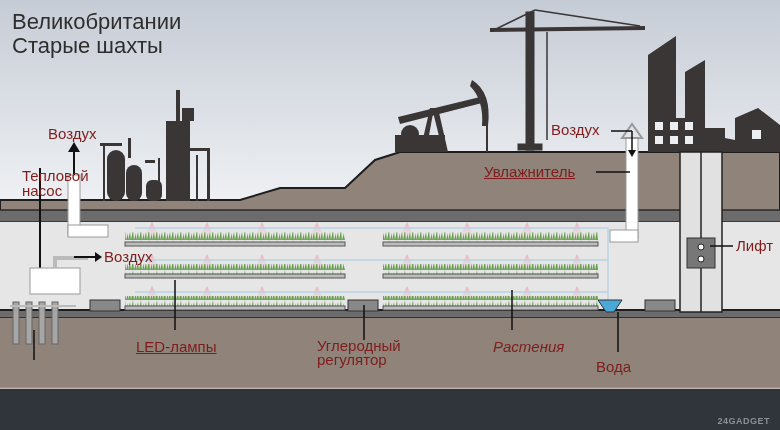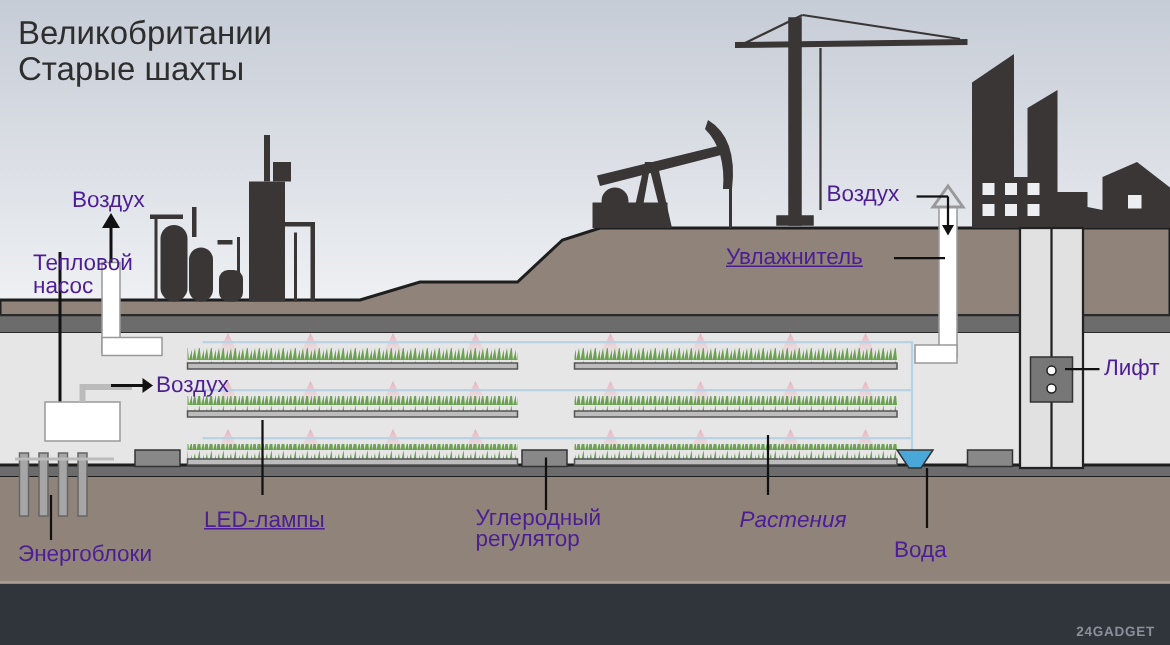--- a/index.html
+++ b/index.html
@@ -1,19 +1,19 @@
 <!DOCTYPE html>
 <html><head>
   <meta charset="utf-8">
   <style>
     html, body { margin: 0; padding: 0; }
     body { width: 780px; height: 430px; overflow: hidden; font-family: "Liberation Sans", sans-serif; }
     #stage { position: relative; width: 780px; height: 430px; }
     svg { position: absolute; left: 0; top: 0; }
-    .lbl { position: absolute; color: #4c1d95; font-size: 15px; line-height: 16px; white-space: nowrap; font-family: "Liberation Sans", sans-serif; }
+    .lbl { position: absolute; color: #7f1d1d; font-size: 15px; line-height: 16px; white-space: nowrap; font-family: "Liberation Sans", sans-serif; }
     .title { position: absolute; left: 12px; top: 10px; font-size: 22px; line-height: 24px; color: #2e2e2e; font-family: "Liberation Sans", sans-serif; }
     .wm { position: absolute; right: 10px; bottom: 4px; font-size: 9px; color: #8a8f98; letter-spacing: 0.5px; font-weight: bold; }
   </style>
 </head>
 <body>
 
 <div id="stage">
   <svg width="780" height="430" viewBox="0 0 780 430">
     <defs>
       <linearGradient id="sky" x1="0" y1="0" x2="0" y2="1">
@@ -204,21 +204,20 @@
 
   <div class="lbl" style="left:48px;top:126px;">Воздух</div>
   <div class="lbl" style="left:22px;top:168px;line-height:15px;">
     <div>Тепловой</div>
     <div>насос</div>
   </div>
   <div class="lbl" style="left:104px;top:249px;">Воздух</div>
   <div class="lbl" style="left:551px;top:122px;">Воздух</div>
   <div class="lbl" style="left:484px;top:164px;text-decoration:underline;">Увлажнитель</div>
   <div class="lbl" style="left:736px;top:238px;">Лифт</div>
-  <div class="lbl" style="left:12px;top:362px;">Энергоблоки</div>
   <div class="lbl" style="left:136px;top:339px;text-decoration:underline;">LED-лампы</div>
   <div class="lbl" style="left:317px;top:339px;line-height:14px;">
     <div>Углеродный</div>
     <div>регулятор</div>
   </div>
   <div class="lbl" style="left:493px;top:339px;font-style:italic;">Растения</div>
   <div class="lbl" style="left:596px;top:359px;text-align:center;">Вода</div>
 
   <div class="wm">24GADGET</div>
 </div>

